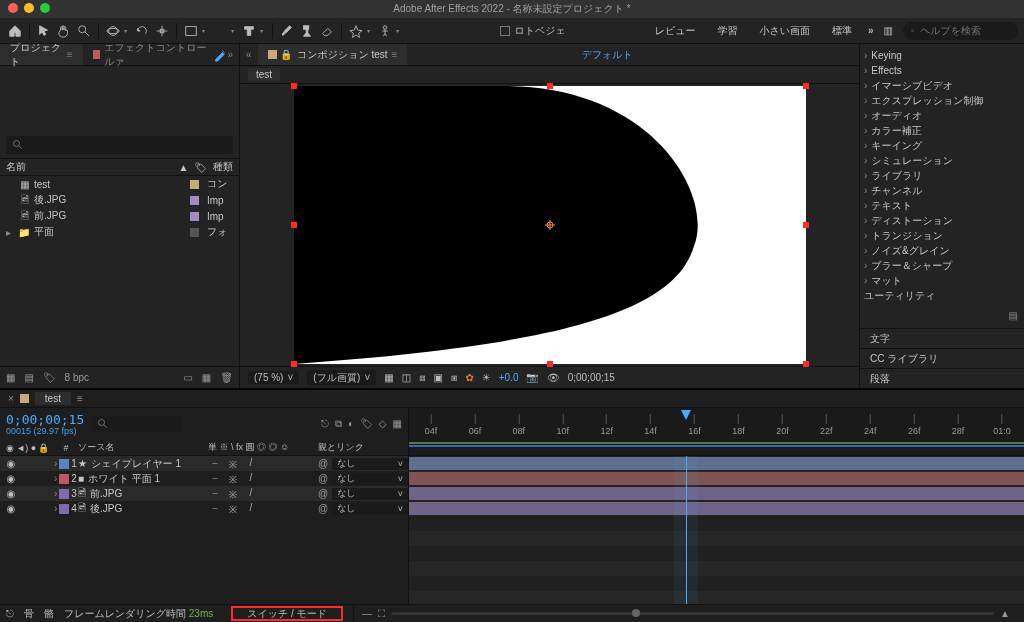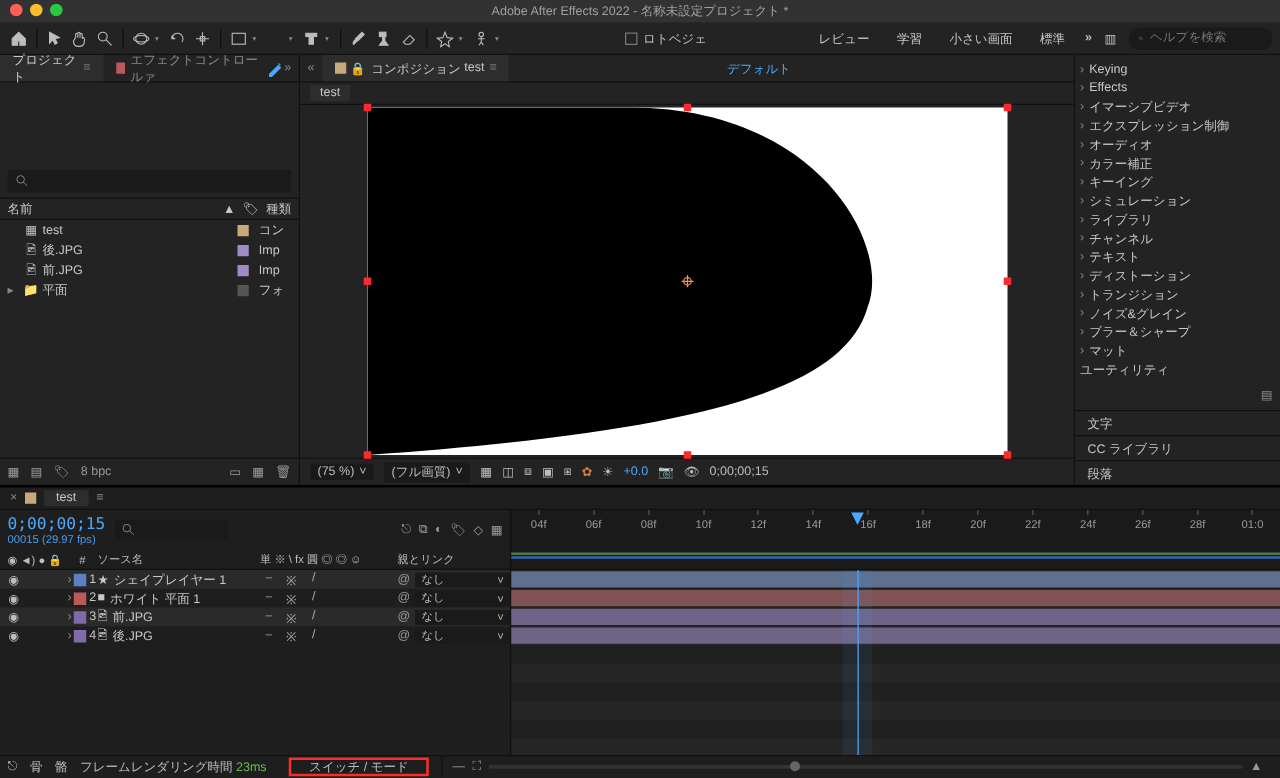--- a/index.html
+++ b/index.html
@@ -166,21 +166,21 @@
 }
 .tl-head-right {
   flex: 1; position: relative; border-left: 1px solid #111;
   background: #1a1a1a; overflow: hidden;
 }
 .ruler {
   height: 100%; display: flex; align-items: flex-end;
   color: #9a9a9a; font-size: 9px; position: relative;
 }
 .ruler .tick {
-  position: absolute; bottom: 16px; transform: translateX(-50%);
+  position: absolute; bottom: 4px; transform: translateX(-50%);
 }
 .ruler .tick::before {
   content: ""; display: block; width: 1px; height: 10px;
   background: #555; margin: 0 auto 2px;
 }
 .cti-head {
   position: absolute; top: 0; width: 14px; height: 14px;
   transform: translateX(-50%);
 }
 .cti-head svg { fill: #4aa9ff; }

